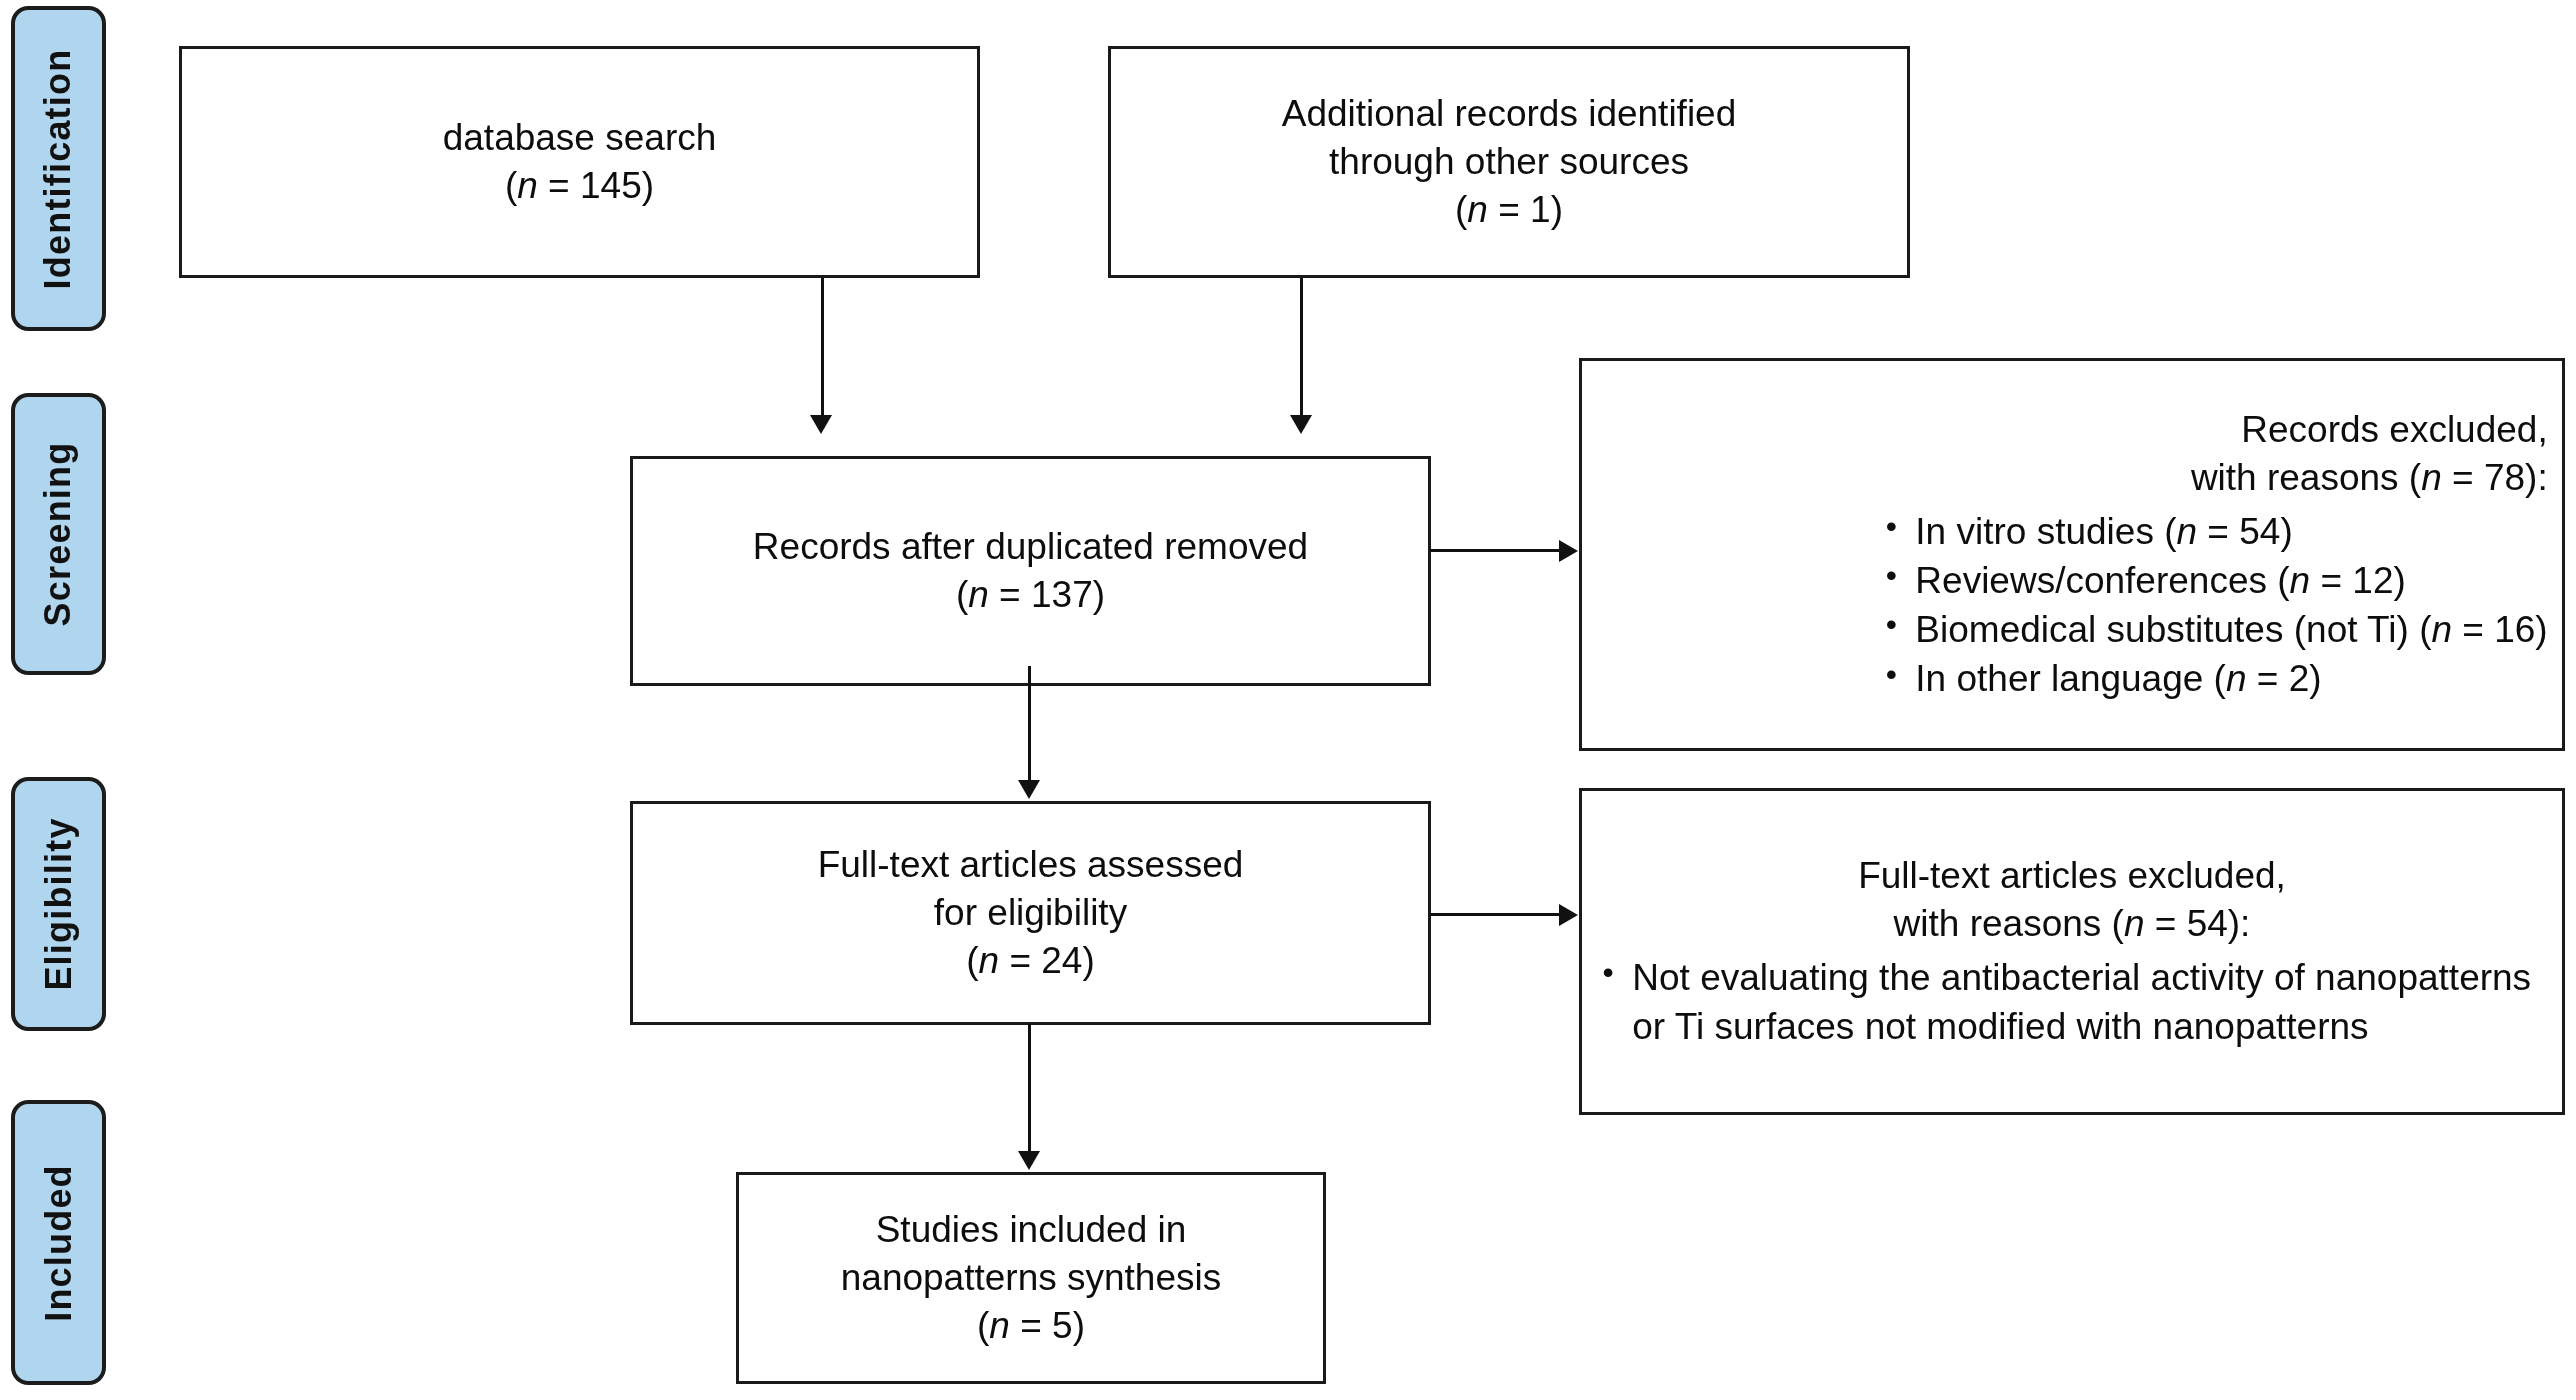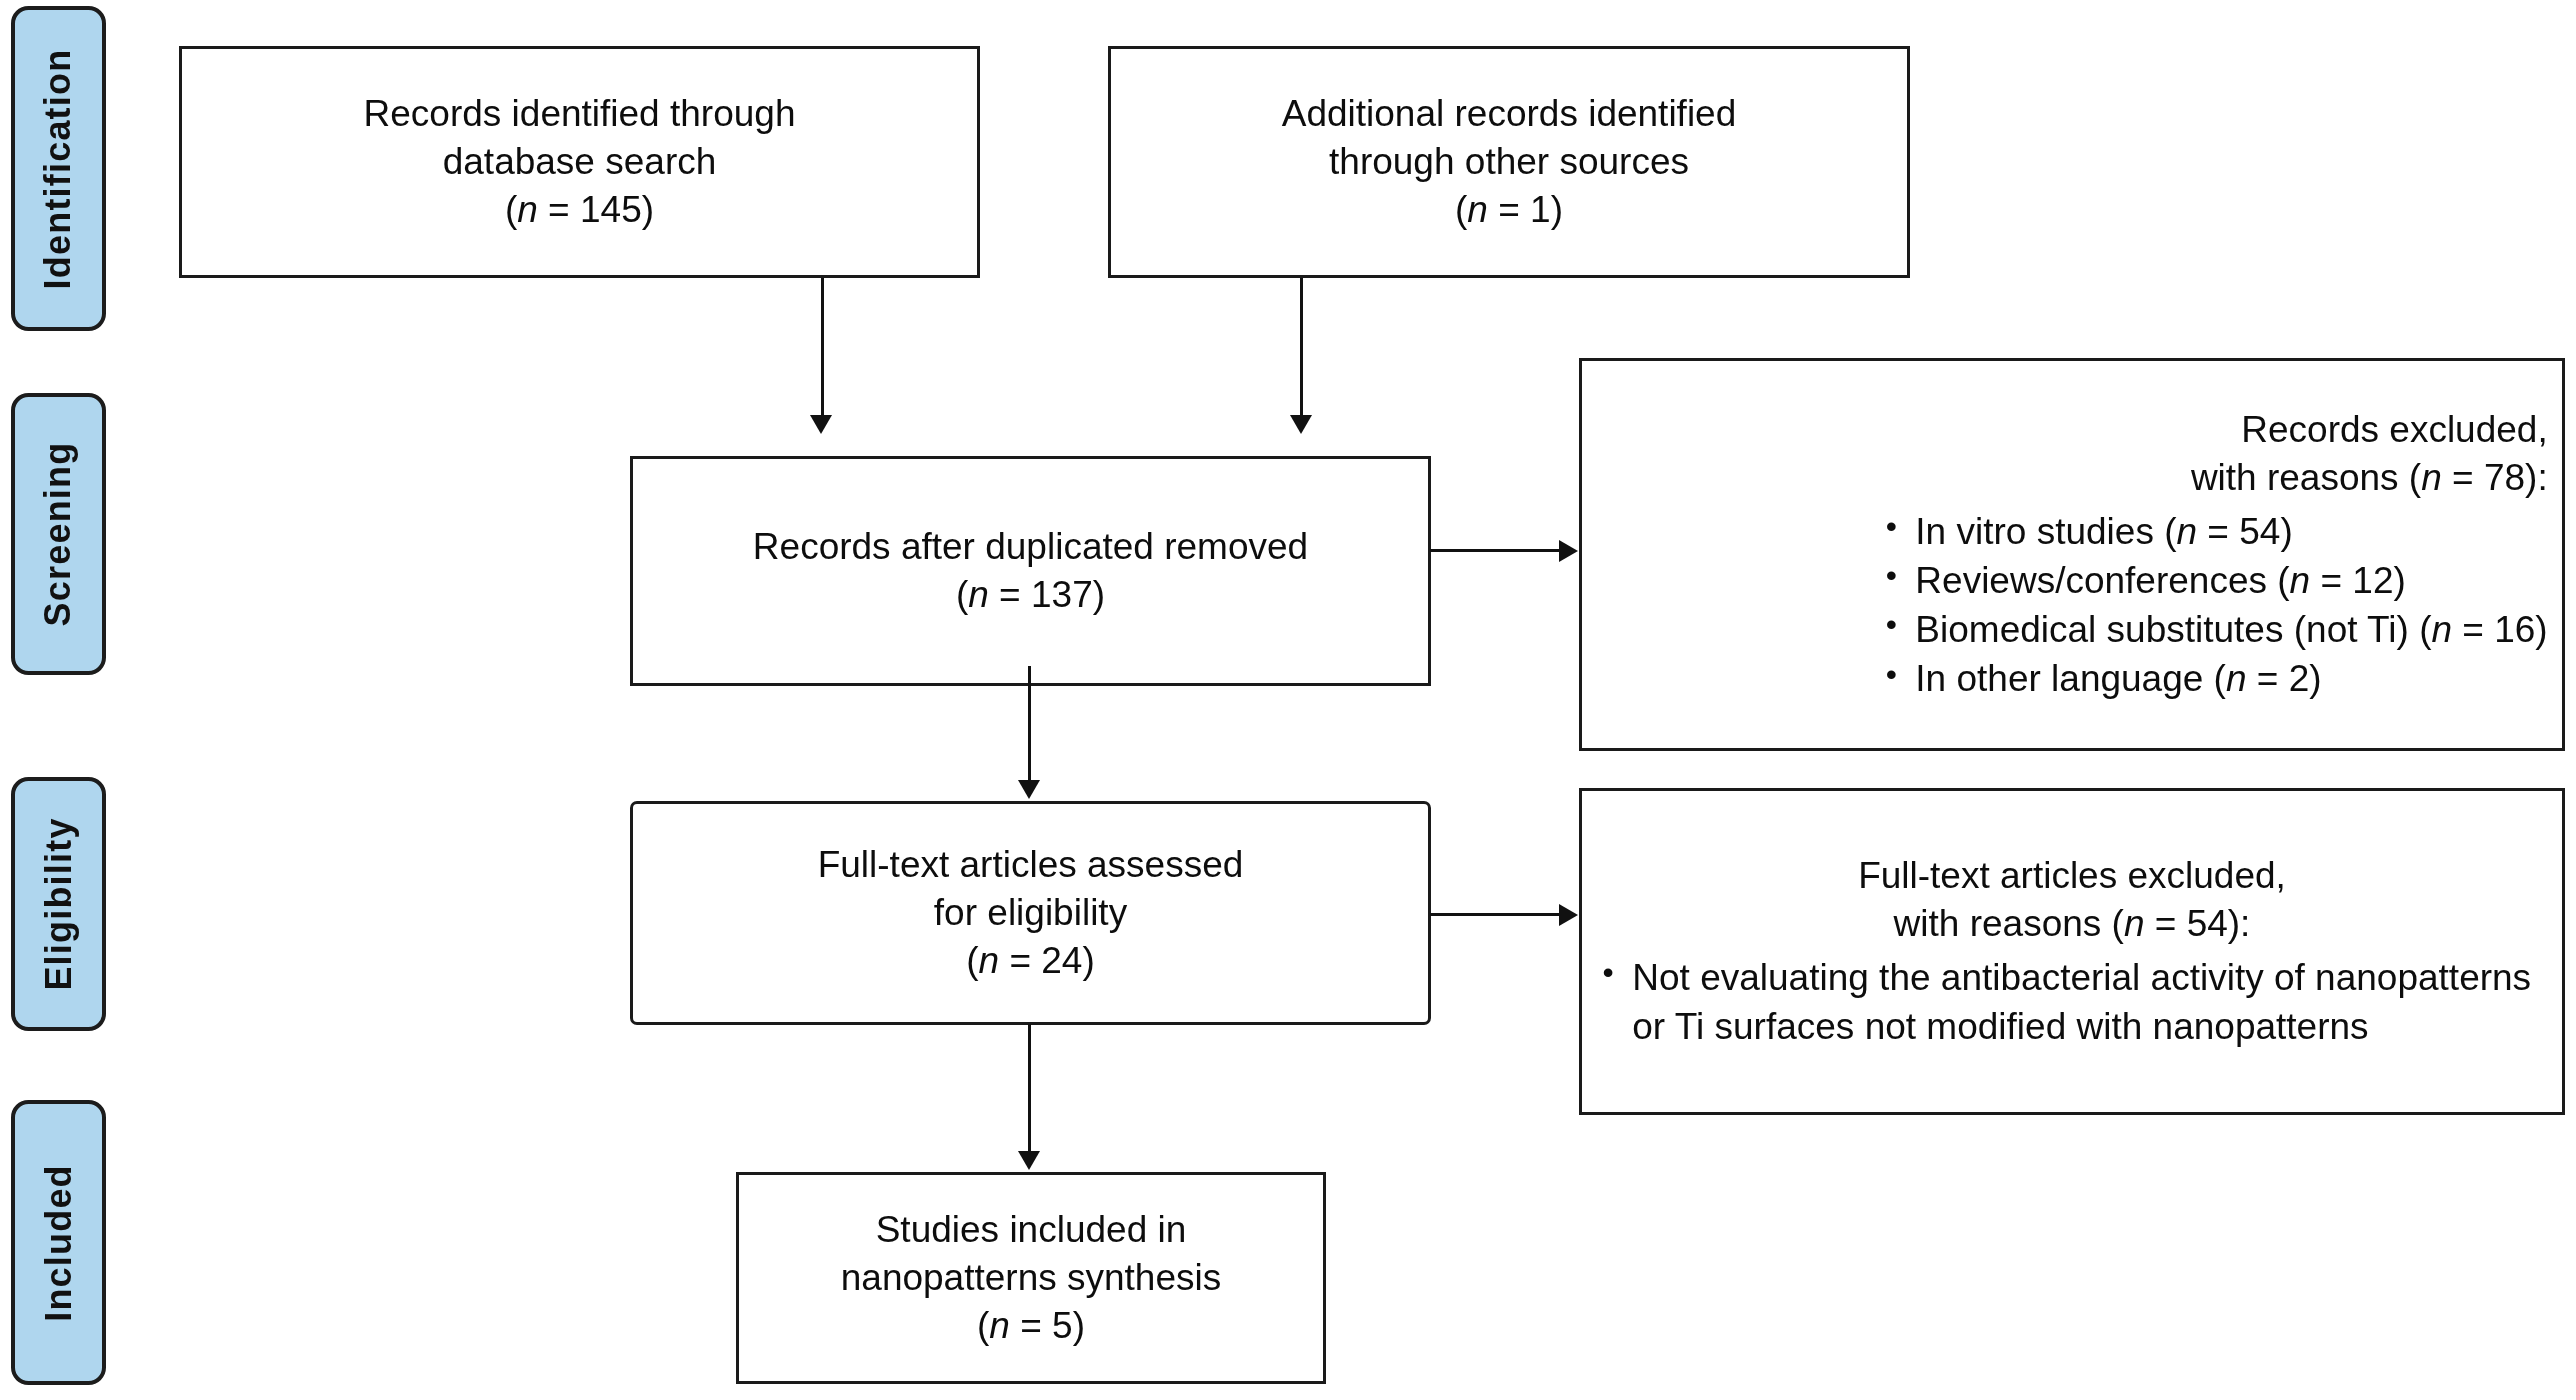--- a/index.html
+++ b/index.html
@@ -128,21 +128,20 @@
 
   <div class="stage-pill" style="left:11px; top:777px; width:95px; height:254px;">
     <span class="stage-label">Eligibility</span>
   </div>
 
   <div class="stage-pill" style="left:11px; top:1100px; width:95px; height:285px;">
     <span class="stage-label">Included</span>
   </div>
 
   <div class="flow-box" style="left:179px; top:46px; width:801px; height:232px;">
-    <div class="box-line">Records identified through</div>
     <div class="box-line">database search</div>
     <div class="box-line"><span>(</span><span class="n-italic">n</span><span> = 145)</span></div>
   </div>
 
   <div class="flow-box" style="left:1108px; top:46px; width:802px; height:232px;">
     <div class="box-line">Additional records identified</div>
     <div class="box-line">through other sources</div>
     <div class="box-line"><span>(</span><span class="n-italic">n</span><span> = 1)</span></div>
   </div>
 
@@ -155,21 +154,21 @@
     <div class="box-line">Records excluded,</div>
     <div class="box-line"><span>with reasons (</span><span class="n-italic">n</span><span> = 78):</span></div>
     <ul class="bullet-list">
       <li><span>In vitro studies (</span><span class="n-italic">n</span><span> = 54)</span></li>
       <li><span>Reviews/conferences (</span><span class="n-italic">n</span><span> = 12)</span></li>
       <li><span>Biomedical substitutes (not Ti) (</span><span class="n-italic">n</span><span> = 16)</span></li>
       <li><span>In other language (</span><span class="n-italic">n</span><span> = 2)</span></li>
     </ul>
   </div>
 
-  <div class="flow-box" style="left:630px; top:801px; width:801px; height:224px;border-radius:7px;">
+  <div class="flow-box" style="left:630px; top:801px; width:801px; height:224px;">
     <div class="box-line">Full-text articles assessed</div>
     <div class="box-line">for eligibility</div>
     <div class="box-line"><span>(</span><span class="n-italic">n</span><span> = 24)</span></div>
   </div>
 
   <div class="flow-box" style="left:1579px; top:788px; width:986px; height:327px;">
     <div class="box-line">Full-text articles excluded,</div>
     <div class="box-line"><span>with reasons (</span><span class="n-italic">n</span><span> = 54):</span></div>
     <ul class="bullet-list">
       <li class="wrap"><span>Not evaluating the antibacterial activity of nanopatterns or Ti surfaces not modified with nanopatterns</span></li>

